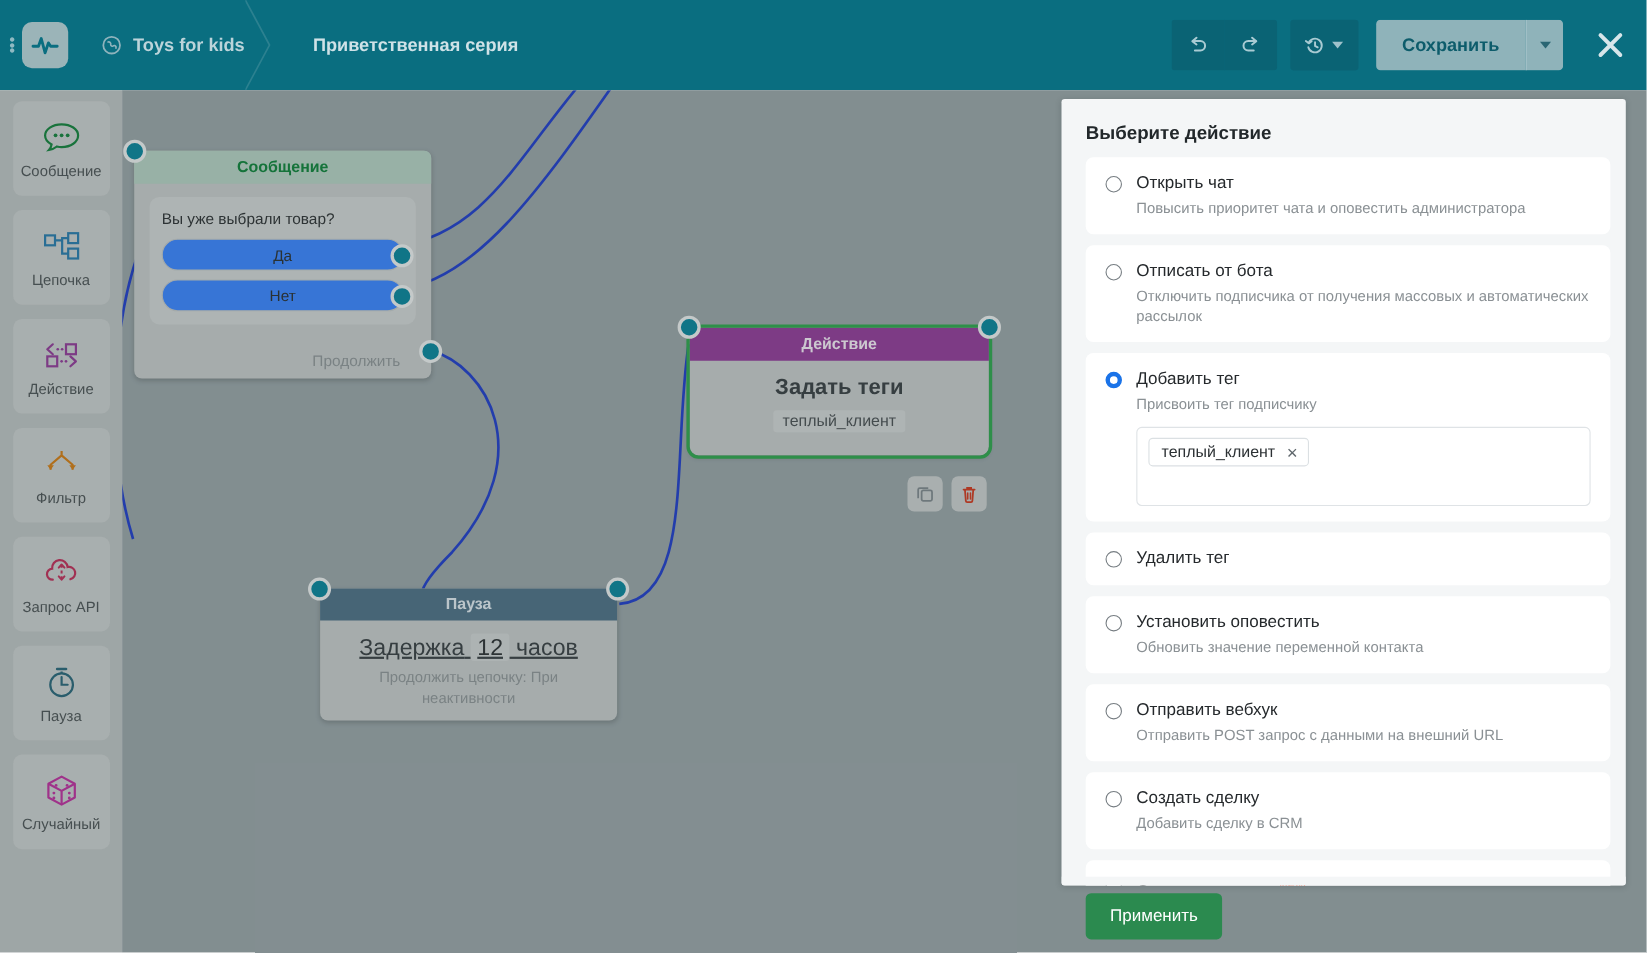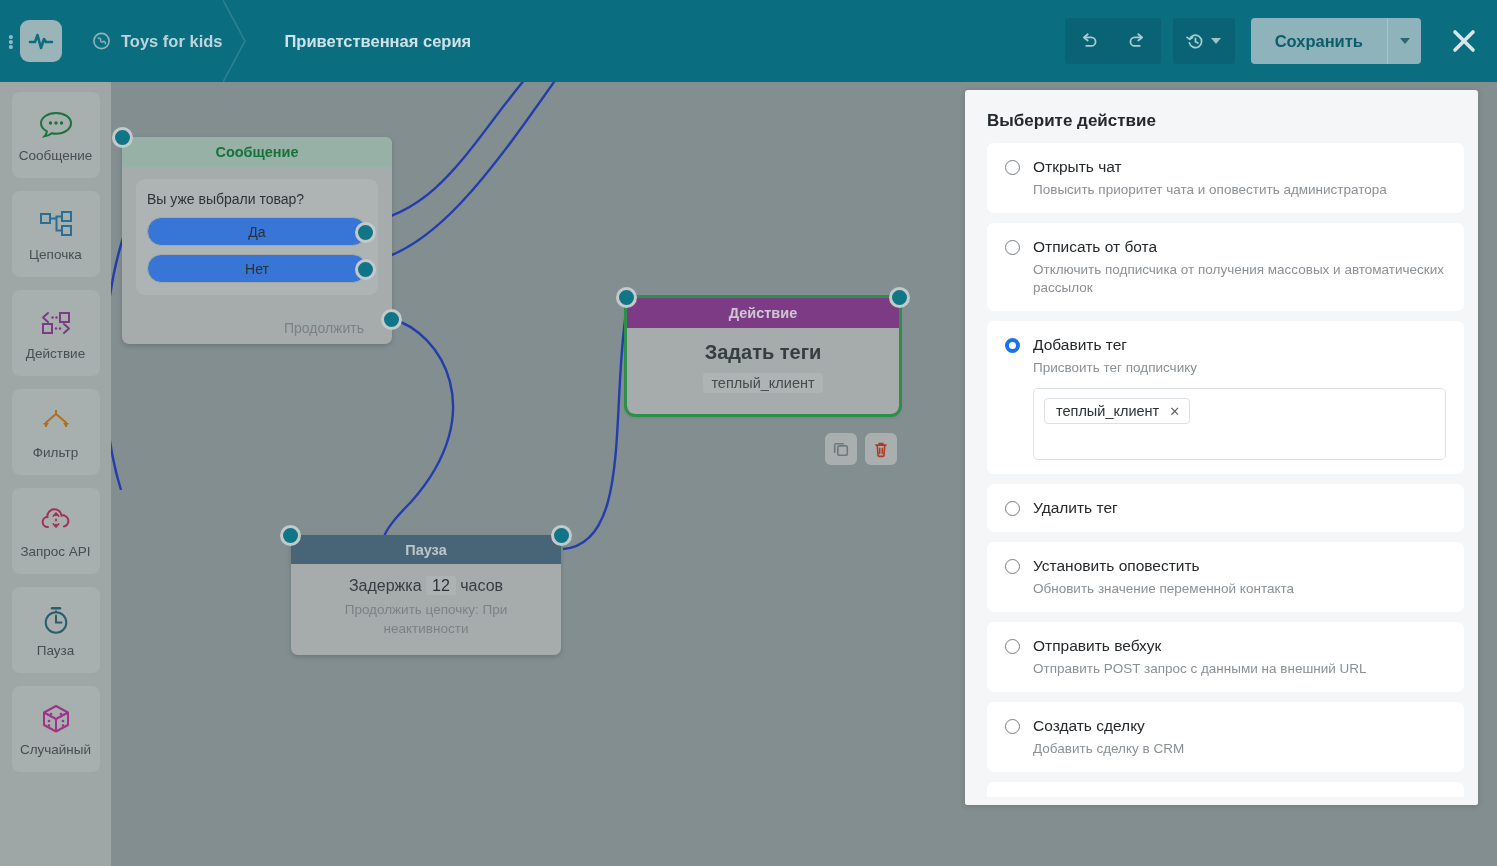--- a/index.html
+++ b/index.html
@@ -132,21 +132,21 @@
   .node-tools { position: absolute; left: 714px; top: 351px; display: flex; gap: 8px; }
   .tool-btn {
     width: 32px; height: 32px; border-radius: 6px; background: #c3c8c8;
     display: flex; align-items: center; justify-content: center; cursor: pointer;
   }
 
   
   .n-pause { left: 180px; top: 453px; width: 270px; height: 120px; background: #bfc4c4; }
   .n-pause .node-hd { background: #4e6f83; color: #d8e2e8; height: 29px; }
   .pause-body { text-align: center; padding-top: 13px; }
-  .pause-l1 { font-size: 16px; color: #3a4144; }
+  .pause-l1 { font-size: 21px; color: #3a4144; text-decoration: underline; }
   .pause-chip { background: #c8cccc; border-radius: 3px; padding: 1px 6px; color: #2f3436; }
   .pause-l2 { font-size: 13.5px; color: #8b9294; line-height: 19px; margin-top: 5px; padding: 0 18px; }
 
   
   .dim {
     position: absolute; left: 0; top: 82px; width: 1497px; height: 784px;
     background: rgba(40,48,50,.16); pointer-events: none; z-index: 8;
   }
 
   
@@ -518,14 +518,15 @@
               <span>Оповестить меня</span><span class="badge-new">NEW</span>
             </div>
           </div>
         </div>
       </div>
 
     </div>
     <div class="clip-fade"></div>
   </div>
 
+  <button class="apply-btn">Применить</button>
 
 </div>
 
 </body></html>

